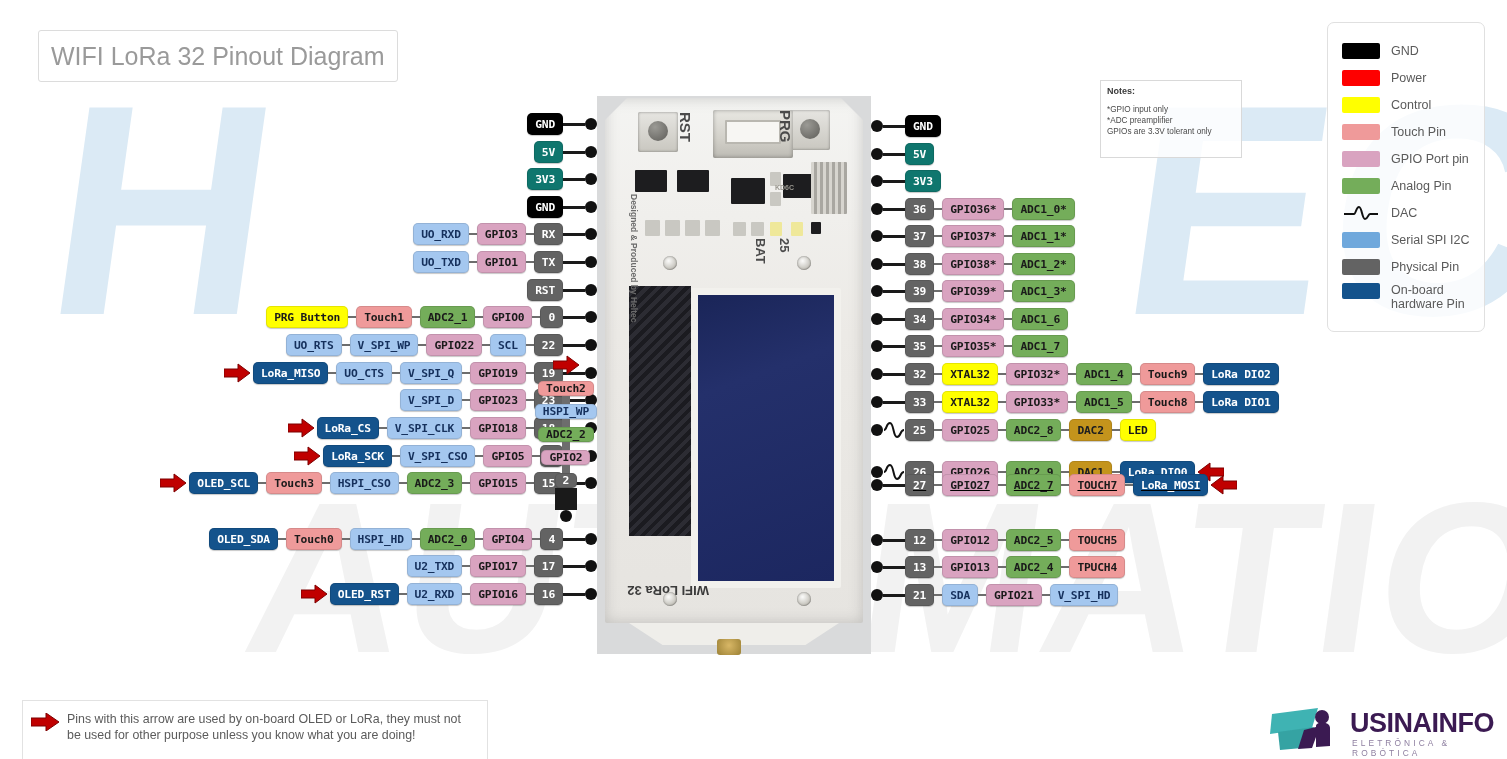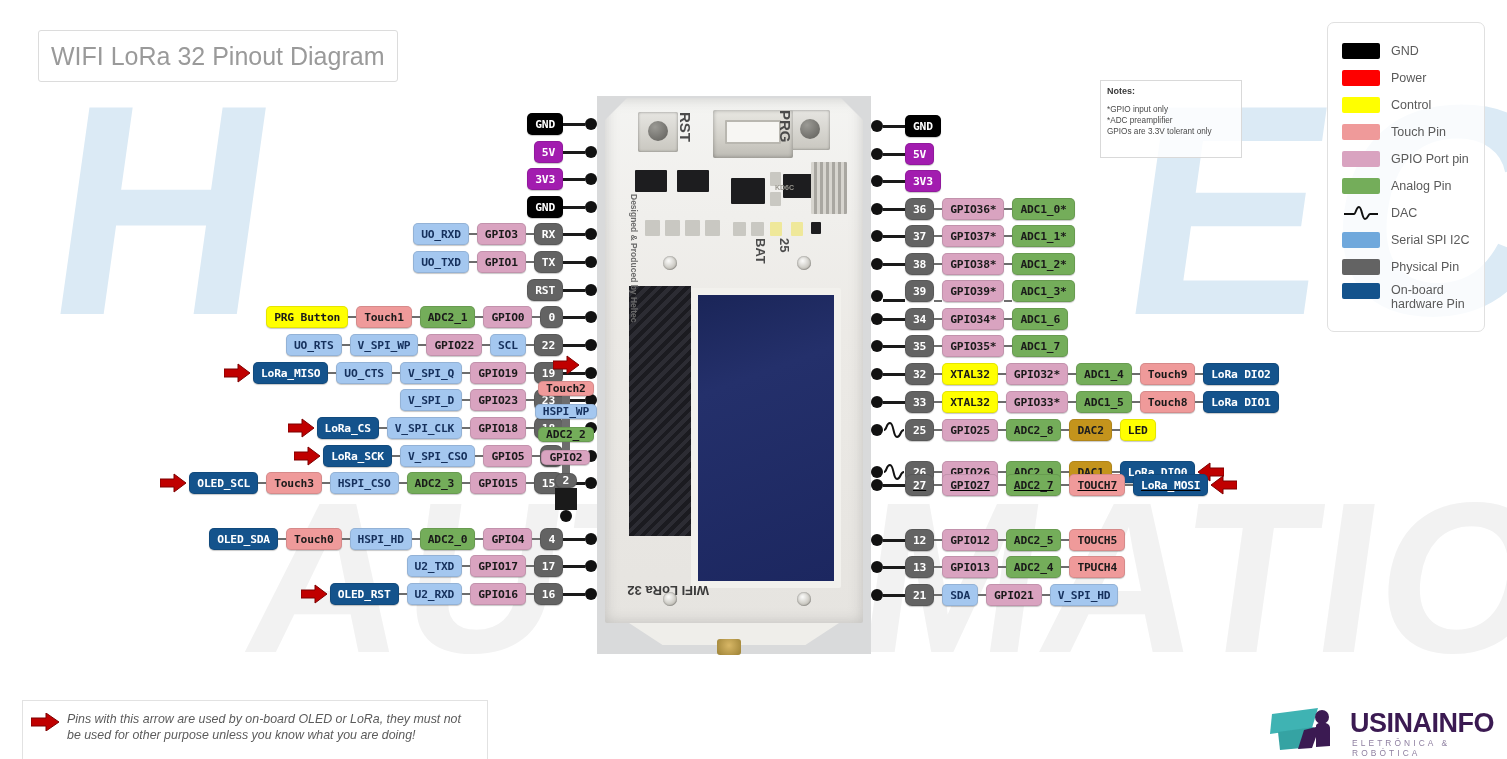--- a/index.html
+++ b/index.html
@@ -159,27 +159,27 @@
   .chip {
     height:22px; border-radius:5px;
     display:flex; align-items:center; justify-content:center;
     font-family:"DejaVu Sans Mono","Liberation Mono",monospace;
     font-size:11.3px; font-weight:700; letter-spacing:-0.2px;
     padding:0 7px; white-space:nowrap;
     box-shadow:0 1px 1px rgba(0,0,0,0.22);
     border:1px solid rgba(0,0,0,0.10);
   }
   .c-gnd    { background:#000000; color:#ffffff; }
-  .c-power  { background:#a21caf; color:#ffffff; }
+  .c-power  { background:#0f766e; color:#ffffff; }
   .c-control{ background:#ffff00; color:#1a1a1a; }
   .c-touch  { background:#ef9a9a; color:#1a1a1a; }
   .c-gpio   { background:#d9a3c0; color:#1a1a1a; }
   .c-analog { background:#74ad5a; color:#1a1a1a; }
   .c-serial { background:#a4c7ef; color:#15305c; }
-  .c-phys   { background:#636363; color:#ffffff;border-radius:7px; }
+  .c-phys   { background:#636363; color:#ffffff; }
   .c-board  { background:#14538c; color:#ffffff; }
   .c-dac    { background:#c4941c; color:#202020; }
 
   .link { width:8px; height:2px; background:#6d6d6d; flex:0 0 8px; }
   .lead { width:22px; height:3px; background:#1a1a1a; flex:0 0 22px; }
   .dot  { width:12px; height:12px; border-radius:50%; background:#111111; flex:0 0 12px; }
 
   .arrow {
     width:26px; height:20px; flex:0 0 26px; position:relative; margin:0 3px;
   }
@@ -187,21 +187,21 @@
 
   .dacwave { width:22px;height:20px;flex:0 0 22px;display:flex;align-items:center;justify-content:center;}
 
   
   #footnote {
     position:absolute; left:22px; top:700px; width:466px; height:85px;
     border:1px solid #e2e2e2; background:rgba(255,255,255,0.75);
     display:flex; align-items:flex-start; padding:10px 10px 0 8px;
   }
   #footnote .fa { flex:0 0 30px; margin-top:2px; }
-  #footnote .ft { font-size:12.4px; color:#5b5b5b; line-height:16px; margin-left:6px;font-style:italic;}
+  #footnote .ft { font-size:12.4px; color:#5b5b5b; line-height:16px; margin-left:6px;}
 
   
   #logo { position:absolute; left:1268px; top:706px; width:222px; height:46px; }
   #logo .wordmark{
     position:absolute;left:82px;top:2px;
     font-size:27px;font-weight:700;color:#3b1a52;letter-spacing:-0.5px;
     font-family:"Liberation Sans",sans-serif;
   }
   #logo .tagline{
     position:absolute;left:84px;top:32px;
@@ -568,21 +568,21 @@
       </div>
       <div class="row right" style="top: 253px;">
         <span class="dot"></span>
         <span class="lead"></span>
         <span class="chip c-phys">38</span>
         <span class="link"></span>
         <span class="chip c-gpio">GPIO38*</span>
         <span class="link"></span>
         <span class="chip c-analog">ADC1_2*</span>
       </div>
-      <div class="row right" style="top: 280px; align-items: flex-end;">
+      <div class="row right" style="top: 280px;">
         <span class="dot"></span>
         <span class="lead"></span>
         <span class="chip c-phys">39</span>
         <span class="link"></span>
         <span class="chip c-gpio">GPIO39*</span>
         <span class="link"></span>
         <span class="chip c-analog">ADC1_3*</span>
       </div>
       <div class="row right" style="top: 308px;">
         <span class="dot"></span>

